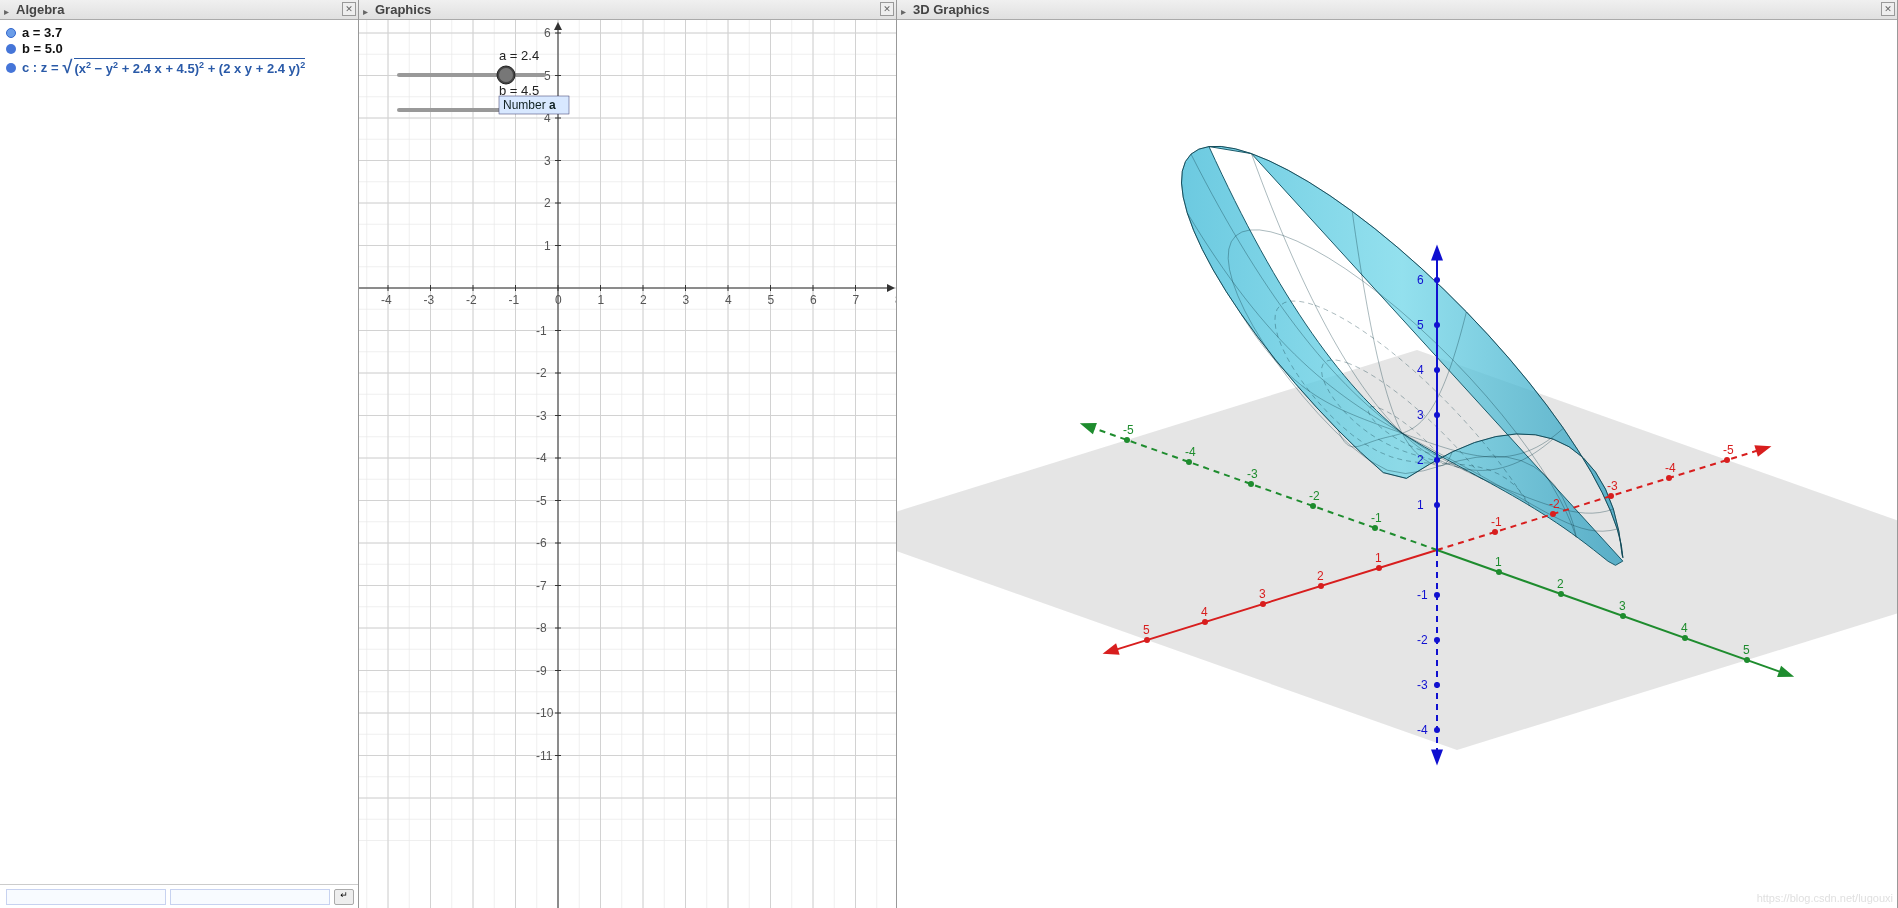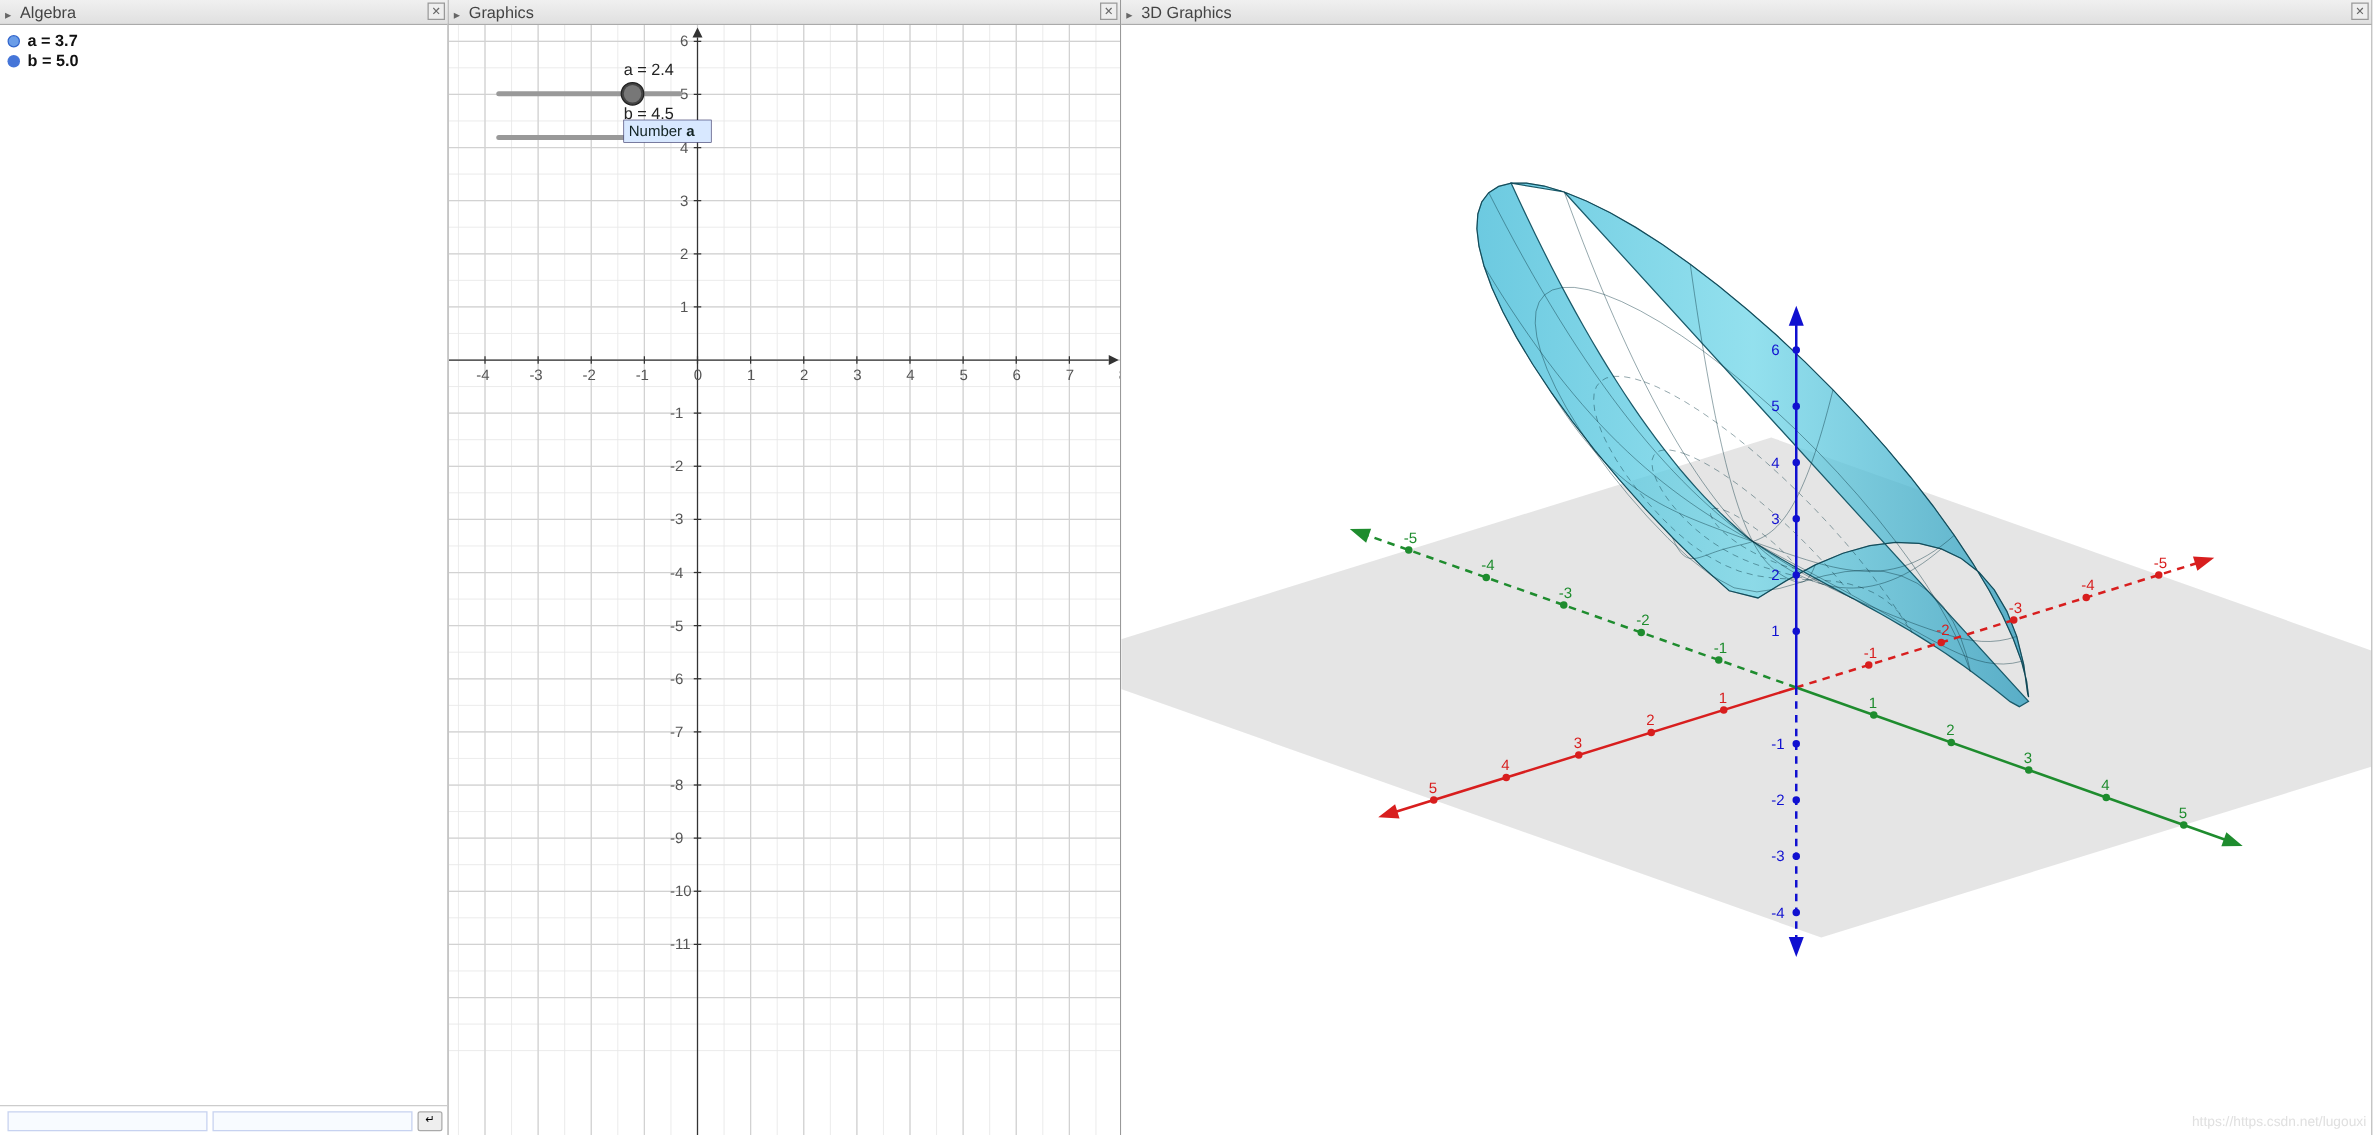--- a/index.html
+++ b/index.html
@@ -1,21 +1,21 @@
 <!DOCTYPE html>
 <html><head>
 <meta charset="utf-8">
 <style>
   * { box-sizing: border-box; margin: 0; padding: 0; }
   body { font-family: Arial, sans-serif; font-size: 13px; background: #fff; overflow: hidden; }
   .container { display: flex; width: 1898px; height: 908px; }
   .panel { display: flex; flex-direction: column; border-right: 1px solid #999; position: relative; }
   .panel-header { background: linear-gradient(#f0f0f0, #e0e0e0); border-bottom: 1px solid #aaa; height: 20px; display: flex; align-items: center; padding: 0 4px; font-size: 13px; color: #444; }
   .panel-header .arrow { width: 8px; height: 8px; margin-right: 4px; color: #666; font-size: 10px; }
-  .panel-header .title { font-weight: normal; }
+  .panel-header .title { font-weight: bold; }
   .panel-header .close { position: absolute; right: 2px; top: 2px; width: 14px; height: 14px; background: #eee; border: 1px solid #999; font-size: 9px; line-height: 12px; text-align: center; color: #666; cursor: pointer; }
   .algebra { width: 360px; }
   .graphics { width: 538px; }
   .graphics3d { flex: 1; }
   .algebra-body { padding: 4px 6px; font-size: 13px; color: #111; height: calc(100% - 40px); overflow: hidden; }
   .alg-line { display: flex; align-items: center; margin: 1px 0; }
   .dot { width: 10px; height: 10px; border-radius: 50%; background: #99a; margin-right: 6px; flex-shrink: 0; }
   .dot.blue { background: #6a9de8; border: 1px solid #36c; }
   .dot.blue-solid { background: #4575d8; }
   .bold-lhs { font-weight: bold; margin-right: 4px; }
@@ -48,20 +48,28 @@
       <span class="close">✕</span>
     </div>
     <div class="algebra-body">
       <div class="alg-line">
         <span class="dot blue"></span>
         <span class="bold-lhs"><span>a</span> = <span>3.7</span></span>
       </div>
       <div class="alg-line">
         <span class="dot blue-solid"></span>
         <span class="bold-lhs"><span>b</span> = <span>5.0</span></span>
+      </div>
+      <div class="alg-line alg-c">
+        <span class="dot blue-solid"></span>
+        <span class="bold-lhs" style="color:#2a5aa8;"><span>c</span> : <span>z =</span></span>
+        <span class="sqrt-part">
+          <span class="sqrt-sym">√</span>
+          <span class="sqrt-body">(x<sup>2</sup> − y<sup>2</sup> + 2.4 x + 4.5)<sup>2</sup> + (2 x y + 2.4 y)<sup>2</sup></span>
+        </span>
       </div>
     </div>
     <div class="algebra-footer">
       <div class="footer-box"></div>
       <div class="footer-box"></div>
       <div class="footer-btn">↵</div>
     </div>
   </div>
 
   <div class="panel graphics">
@@ -354,17 +362,17 @@
           <text x="520" y="444" font-size="12" fill="#1010d0">2</text>
           <circle cx="540" cy="395" r="3" fill="#1010d0"></circle>
           <text x="520" y="399" font-size="12" fill="#1010d0">3</text>
           <circle cx="540" cy="350" r="3" fill="#1010d0"></circle>
           <text x="520" y="354" font-size="12" fill="#1010d0">4</text>
           <circle cx="540" cy="305" r="3" fill="#1010d0"></circle>
           <text x="520" y="309" font-size="12" fill="#1010d0">5</text>
           <circle cx="540" cy="260" r="3" fill="#1010d0"></circle>
           <text x="520" y="264" font-size="12" fill="#1010d0">6</text>
         </svg>
-      <div class="watermark">https://https.csdn.net/lugouxi</div>
+      <div class="watermark">https://blog.csdn.net/lugouxi</div>
     </div>
   </div>
 
 </div>
 
 </body></html>

